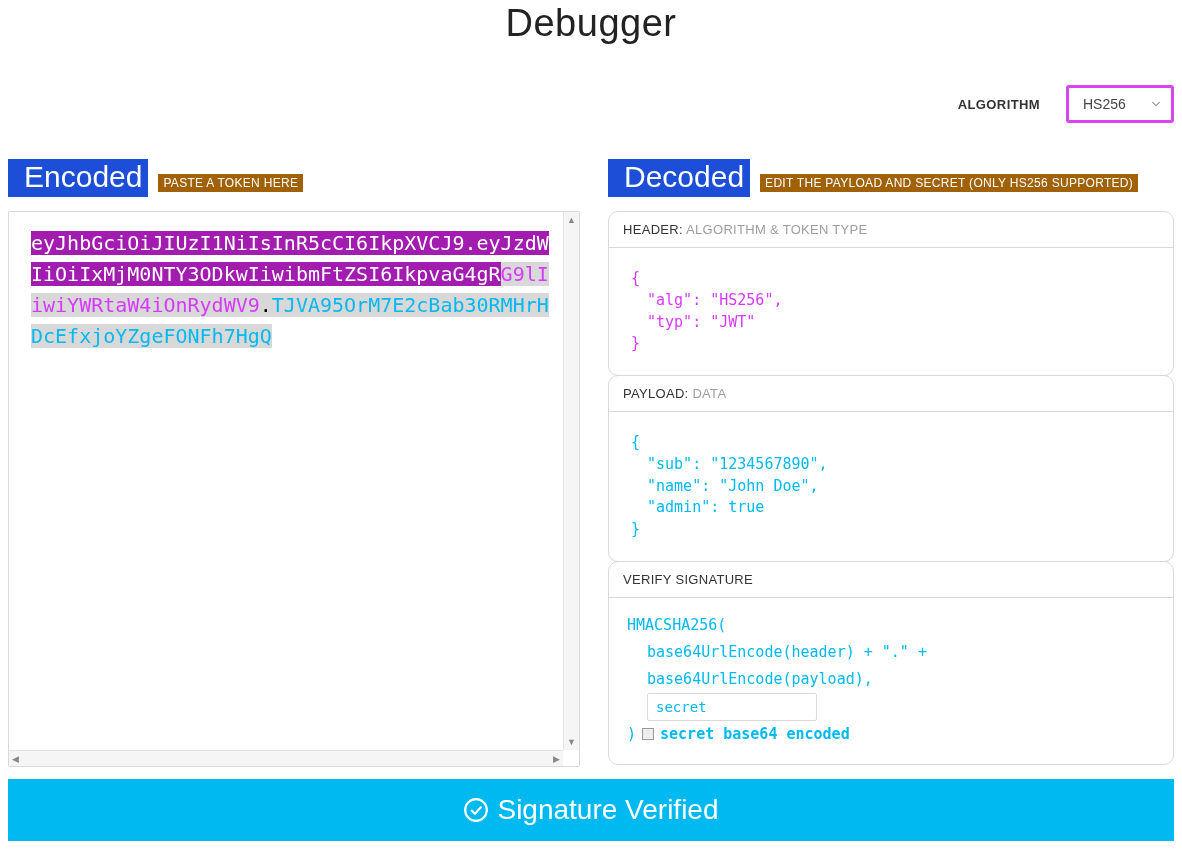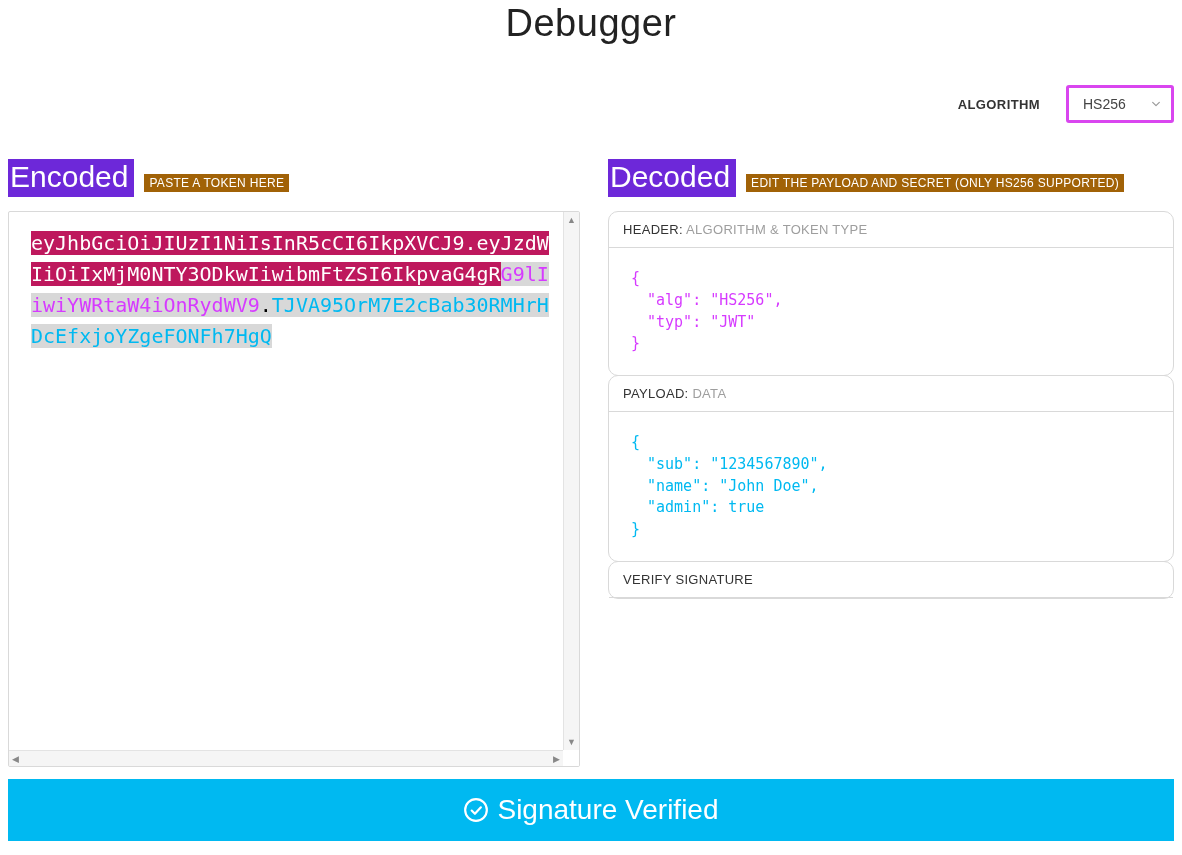--- a/index.html
+++ b/index.html
@@ -58,25 +58,25 @@
   }
   .col-left { flex: 0 0 572px; }
   .col-right { flex: 1; }
   .section-header {
     display: flex;
     align-items: baseline;
     gap: 10px;
     margin-bottom: 14px;
   }
   .section-header .big {
-    background: #6d28d9;
+    background: #1d4ed8;
     color: #fff;
     font-size: 30px;
     font-weight: 400;
-    padding: 0 6px 2px 2px;
+    padding: 0 6px 2px 16px;
     line-height: 1.2;
   }
   .section-header .hint {
     background: #a16207;
     color: #fff;
     font-size: 12px;
     font-weight: 400;
     letter-spacing: 0.3px;
     padding: 2px 5px;
   }
@@ -89,21 +89,21 @@
   }
   .encoded-content {
     padding: 16px 22px;
     font-family: Consolas, Menlo, Monaco, monospace;
     font-size: 20px;
     line-height: 1.55;
     word-break: break-all;
     height: 540px;
     overflow: auto;
   }
-  .encoded-content .hl-blue   { background: #be185d; color: #fff; }
+  .encoded-content .hl-blue   { background: #a21caf; color: #fff; }
   .encoded-content .hl-magenta{ background: #d8d8d8; color: #d63aff; }
   .encoded-content .hl-cyan   { background: #d8d8d8; color: #00b9f1; }
   .encoded-content .dot-hl    { background: #d8d8d8; color: #000; }
   .scrollbar-h {
     position: absolute;
     left: 0; right: 16px; bottom: 0;
     height: 16px;
     background: #f5f5f5;
     border-top: 1px solid #e3e3e3;
     display: flex;
@@ -262,20 +262,31 @@
           <span>"name"</span>: <span>"John Doe"</span>,<br>
           <span>"admin"</span>: <span>true</span>
         </span>}
       </div>
     </div>
 
     <div class="panel">
       <div class="panel-head">
         <span class="lbl">VERIFY SIGNATURE</span>
       </div>
+      <div class="sig-body">
+        <div>HMACSHA256(</div>
+        <div class="ind">base64UrlEncode(header) + "." +</div>
+        <div class="ind">base64UrlEncode(payload),</div>
+        <div class="ind"><input class="secret-input" value="secret" style=""></div>
+        <div class="last-line">
+          <span>)</span>
+          <span class="checkbox"></span>
+          <span class="bold-cyan">secret base64 encoded</span>
+        </div>
+      </div>
     </div>
   </div>
 </div>
 
 <div class="verify-bar">
   <svg viewBox="0 0 24 24" fill="none" stroke="#fff" stroke-width="2" stroke-linecap="round" stroke-linejoin="round">
     <circle cx="12" cy="12" r="10"></circle>
     <path d="M8 12.5 L11 15.5 L16.5 9.5"></path>
   </svg>
   <span>Signature Verified</span>

